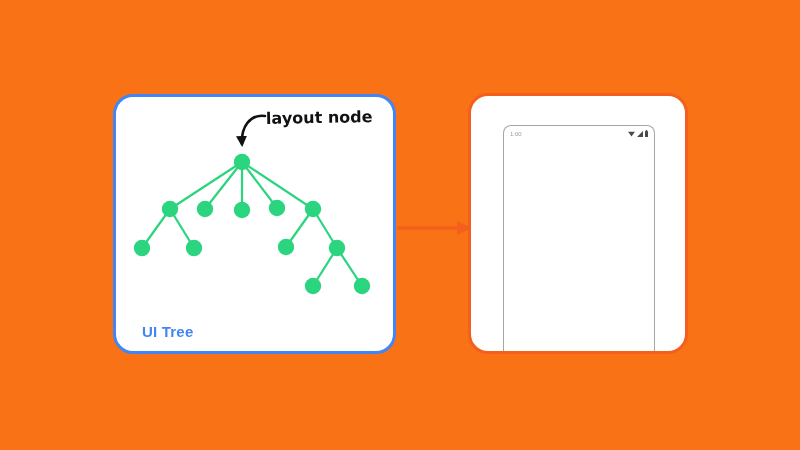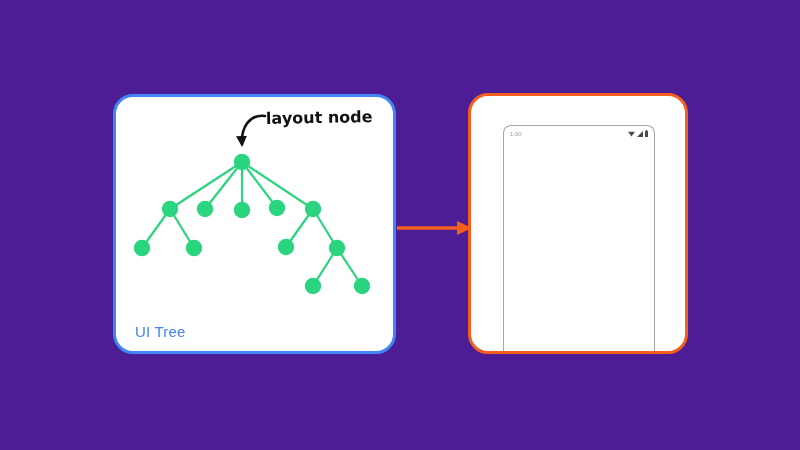--- a/index.html
+++ b/index.html
@@ -1,20 +1,20 @@
 <!DOCTYPE html>
 <html style="--green: #2bd47e; --blue: #4285f4; --orange: #f55f1e; --ink: #111111; --frame: #a6a6a6; --glyph: #4a4a4a;"><head>
 <meta charset="utf-8">
 <style>
   html, body { margin: 0; padding: 0; background: #ffffff; }
   #canvas {
     position: relative;
     width: 800px;
     height: 450px;
-    background: #4c1d95;
+    background: #f97316;
     overflow: hidden;
     font-family: "Liberation Sans", sans-serif;
   }
 
   
   .ui-tree-panel {
     position: absolute;
     left: 113px; top: 94px;
     width: 283px; height: 260px;
     box-sizing: border-box;
@@ -43,23 +43,23 @@
     font-family: "DejaVu Sans", sans-serif;
     font-size: 16px;
     font-weight: 700;
     color: var(--ink, #111111);
     letter-spacing: 0px;
     white-space: nowrap;
     transform: rotate(-1deg);
   }
   .ui-tree-label {
     position: absolute;
-    left: 19px; bottom: 11px;
+    left: 26px; bottom: 11px;
     font-size: 15px;
-    font-weight: 400;
+    font-weight: 700;
     color: var(--blue, #4285f4);
     letter-spacing: 0.2px;
   }
 
   
   .flow-arrow {
     position: absolute;
     left: 396px; top: 219px;
     width: 77px; height: 18px;
   }

